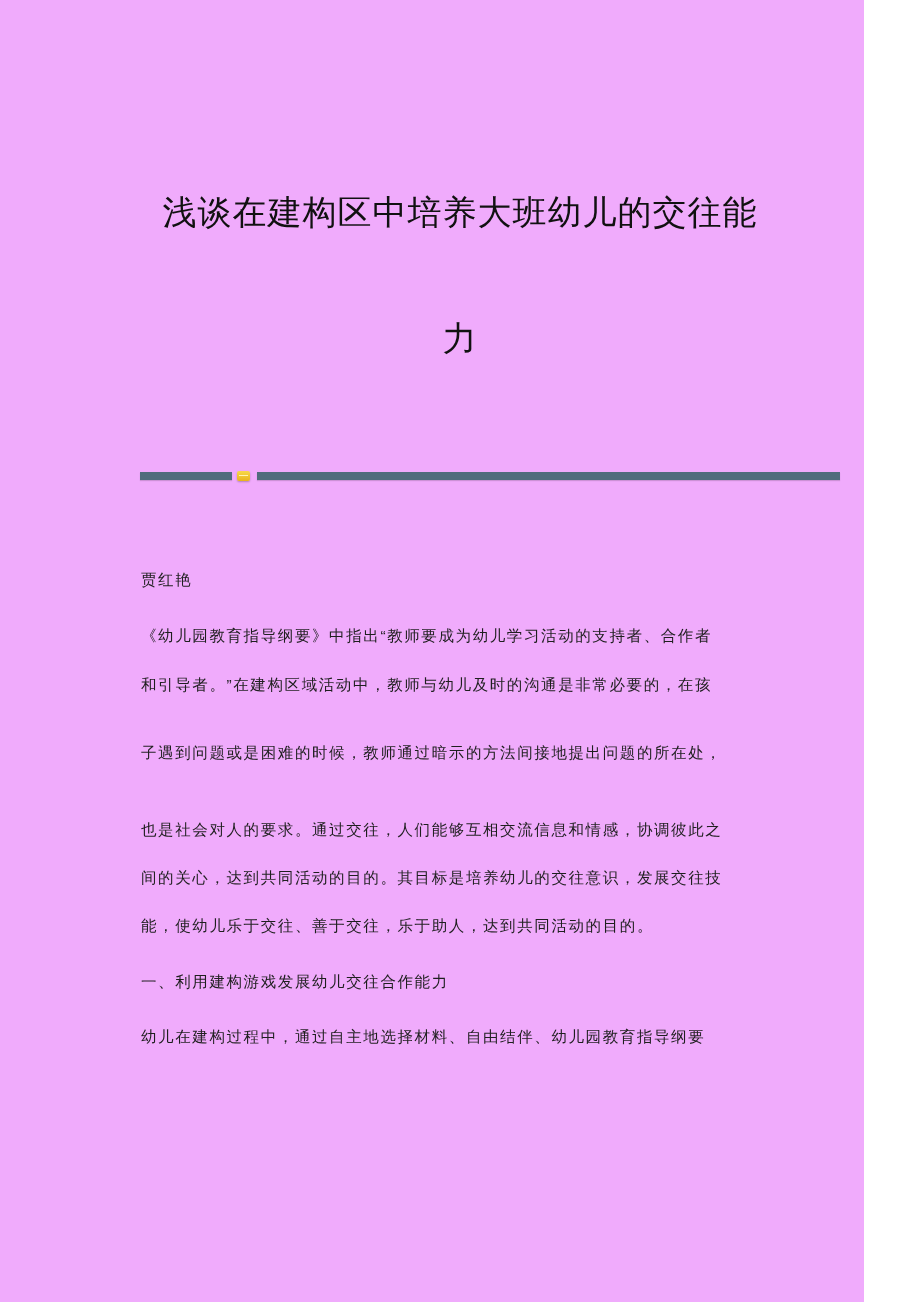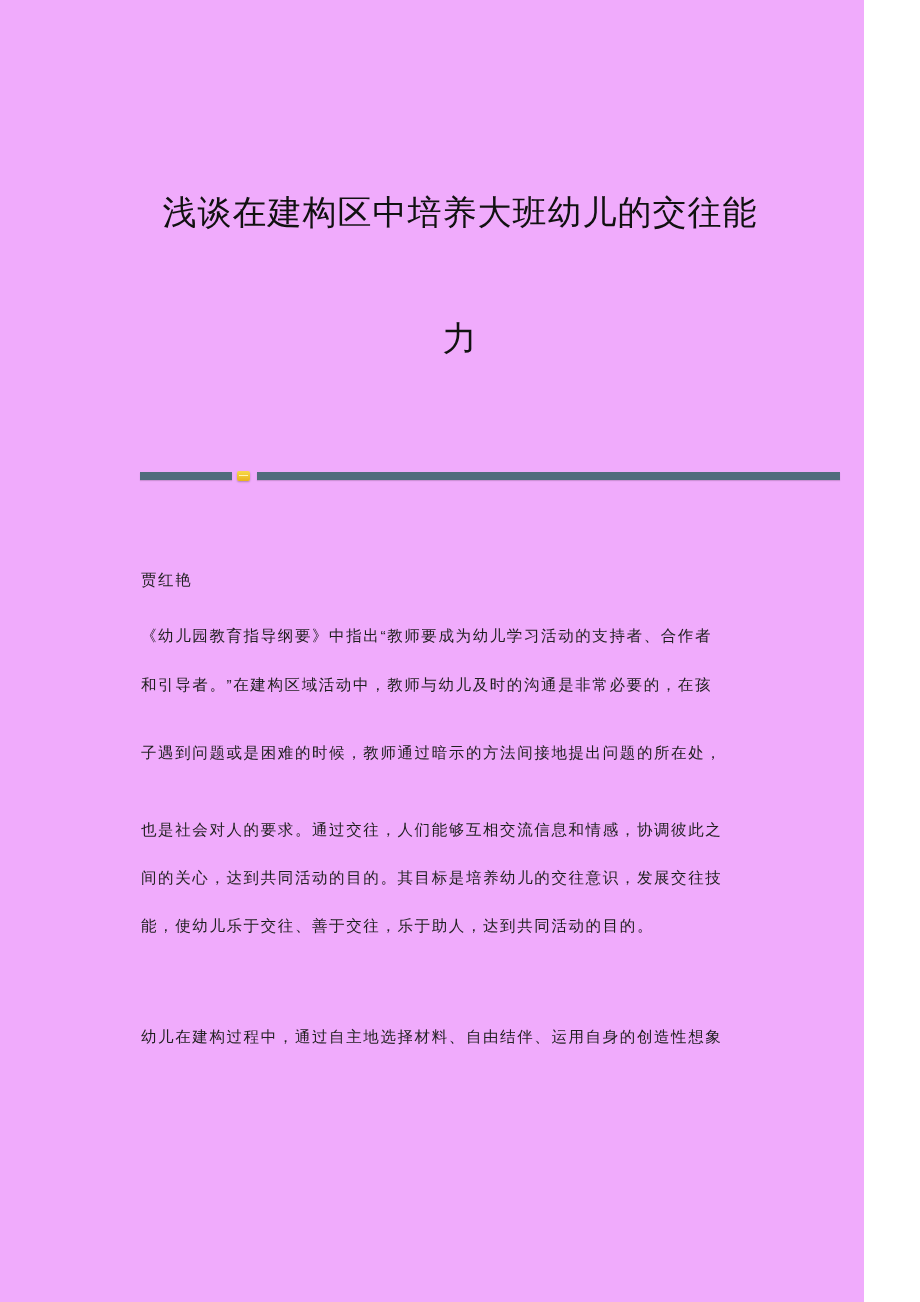--- a/index.html
+++ b/index.html
@@ -106,16 +106,17 @@
 
   <div class="body-text" style="top:570px;">贾红艳</div>
 
   <div class="body-text" style="top:626px;">《幼儿园教育指导纲要》中指出“教师要成为幼儿学习活动的支持者、合作者</div>
   <div class="body-text" style="top:675px;">和引导者。”在建构区域活动中，教师与幼儿及时的沟通是非常必要的，在孩</div>
   <div class="body-text" style="top:723px;margin-top:20px;">子遇到问题或是困难的时候，教师通过暗示的方法间接地提出问题的所在处，</div>
   <div class="body-text" style="top:820px;">也是社会对人的要求。通过交往，人们能够互相交流信息和情感，协调彼此之</div>
   <div class="body-text" style="top:868px;">间的关心，达到共同活动的目的。其目标是培养幼儿的交往意识，发展交往技</div>
   <div class="body-text" style="top:916px;">能，使幼儿乐于交往、善于交往，乐于助人，达到共同活动的目的。</div>
 
+  <div class="body-text" style="top:972px;">一、利用建构游戏发展幼儿交往合作能力</div>
 
-  <div class="body-text" style="top:1027px;">幼儿在建构过程中，通过自主地选择材料、自由结伴、运用自身的创造性想象</div>
+  <div class="body-text" style="top:1027px;">幼儿在建构过程中，通过自主地选择材料、自由结伴、幼儿园教育指导纲要</div>
 
 </div>
 
 </body></html>

